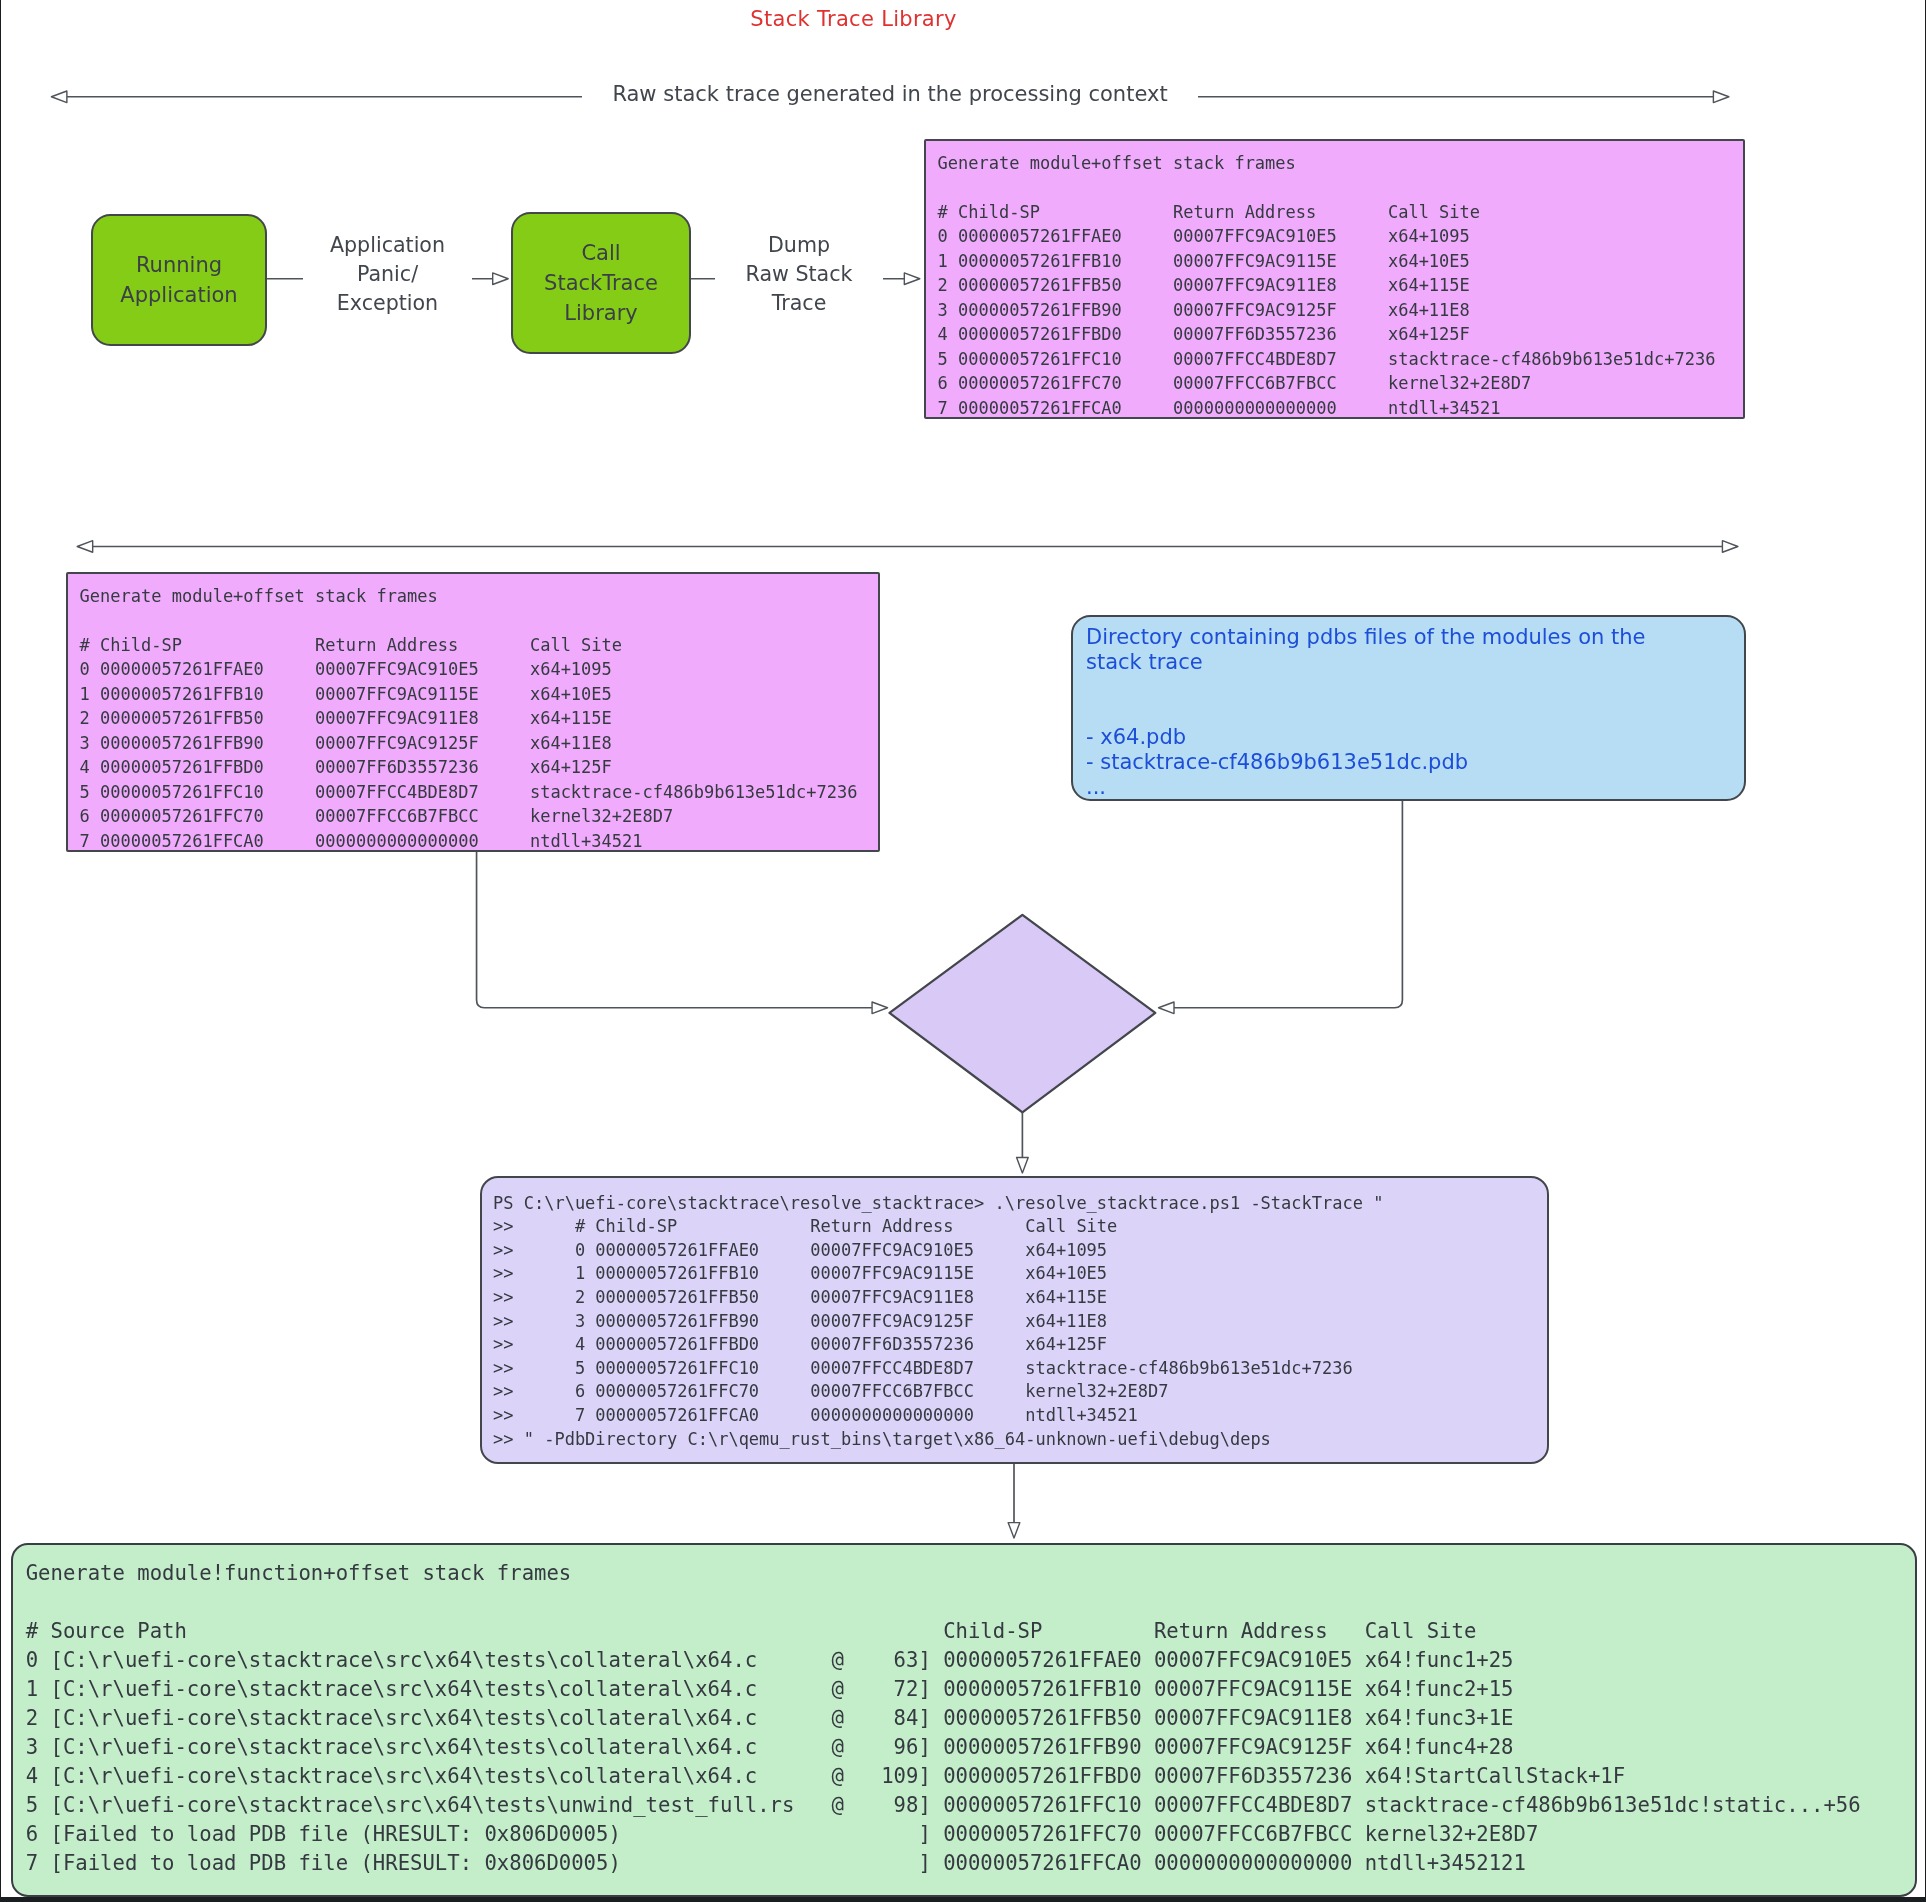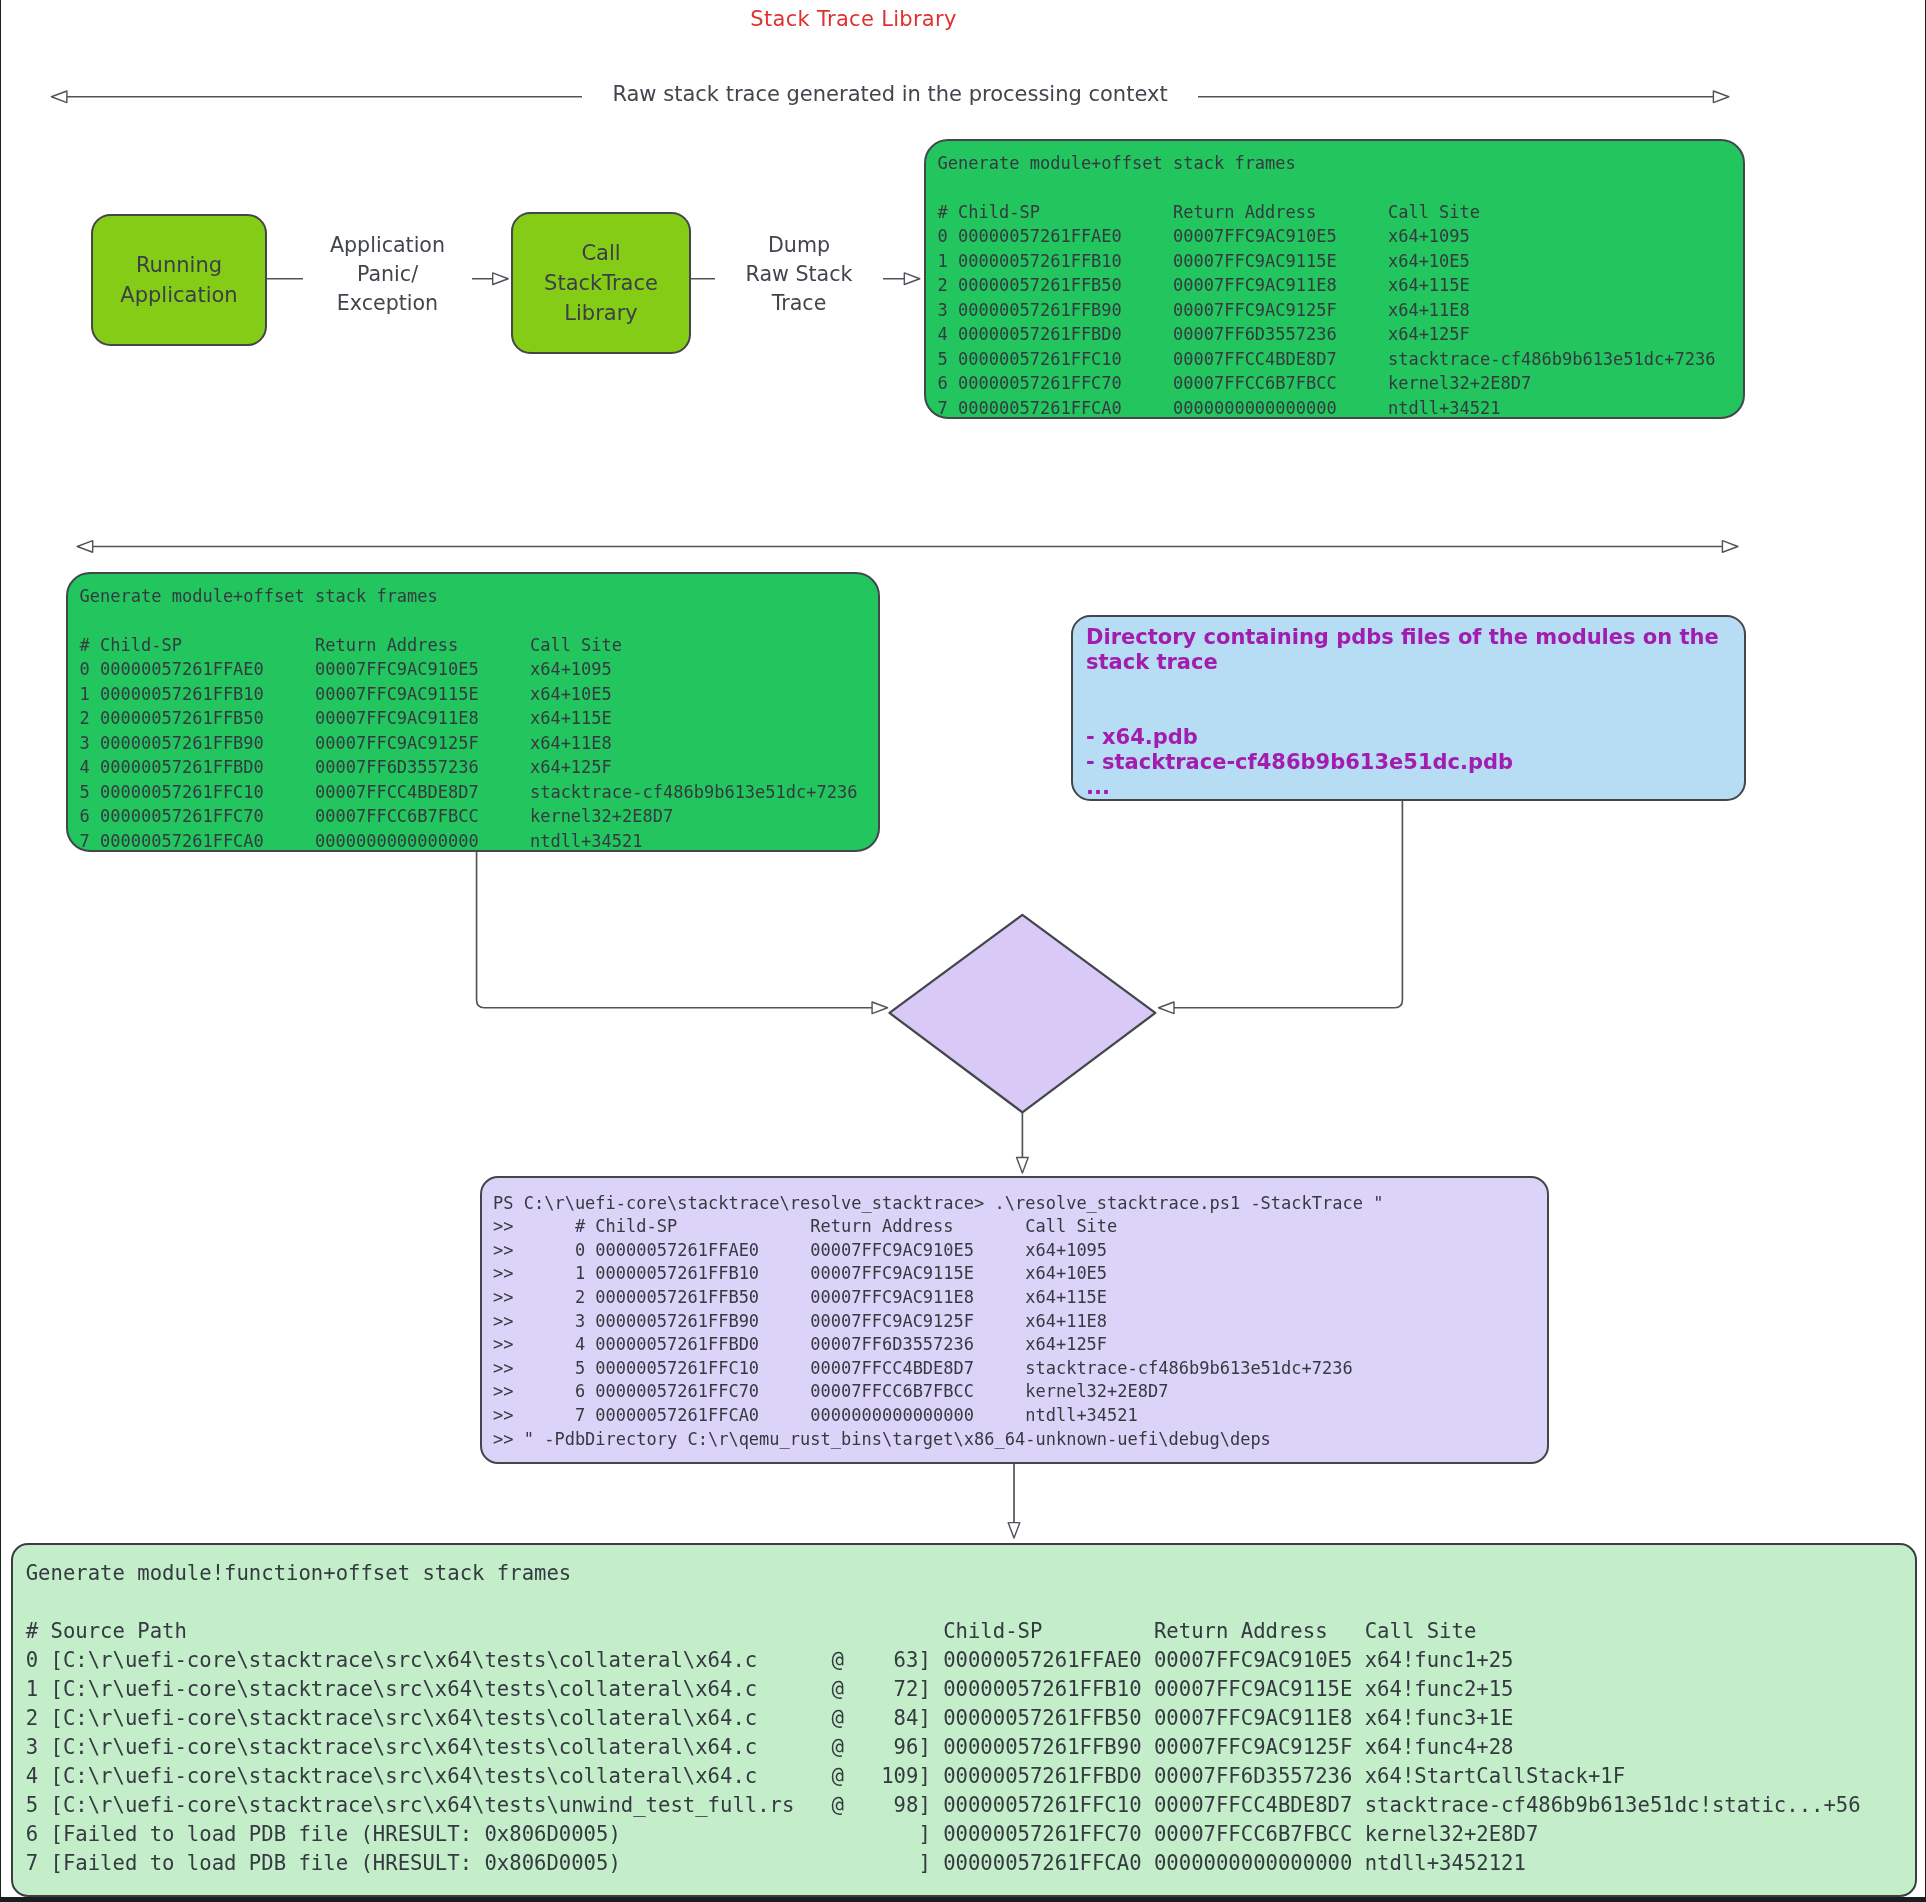--- a/index.html
+++ b/index.html
@@ -33,34 +33,34 @@
     display:flex;align-items:center;justify-content:center;
     text-align:center;font-size:21px;line-height:30px;color:#3b3f47;
     white-space:pre;z-index:2;
   }
   .arrow-label{
     background:#ffffff;text-align:center;
     font-size:20.6px;line-height:29px;color:#41454c;
     white-space:pre;z-index:3;
   }
   .codebox{
-    background:#22c55e;
-    border:2.3px solid #43464b;border-radius:24px;
+    background:#f0abfc;
+    border:2.3px solid #43464b;border-radius:2px;
     box-sizing:border-box;z-index:2;overflow:hidden;
   }
   .codebox pre, .greenbox pre, .termbox pre{
     margin:0;white-space:pre;color:#343a40;
   }
   .bluepre{padding:9.7px 11.6px;font-size:17px;line-height:24.5px;font-family:"DejaVu Sans Mono", monospace;}
   .pdbbox{
     background:#b6ddf4;
     border:2.3px solid #43464b;border-radius:19.4px;
     box-sizing:border-box;z-index:2;
     padding:7.7px 13px;font-size:21px;line-height:25px;
-    white-space:pre;color:#a21caf;overflow:hidden;font-weight:bold;
+    white-space:pre;color:#1d4ed8;overflow:hidden;
   }
   .termbox{
     background:#dcd3f8;
     border:2.3px solid #43464b;border-radius:18px;
     box-sizing:border-box;z-index:2;overflow:hidden;
   }
   .termpre{padding:13.6px 11px;font-size:17px;line-height:23.6px;font-family:"DejaVu Sans Mono", monospace;}
   .greenbox{
     background:#c4edca;
     border:2.3px solid #3a3e44;border-radius:17px;

